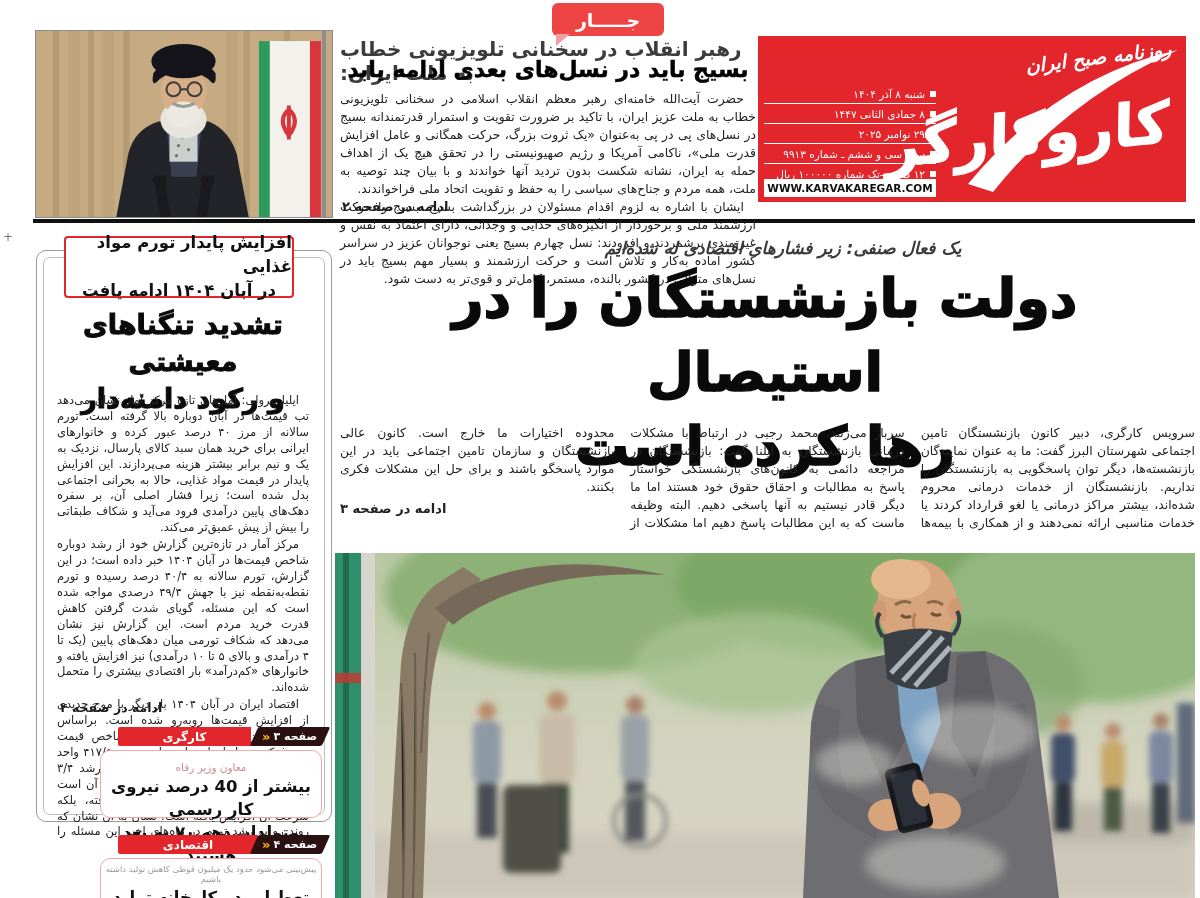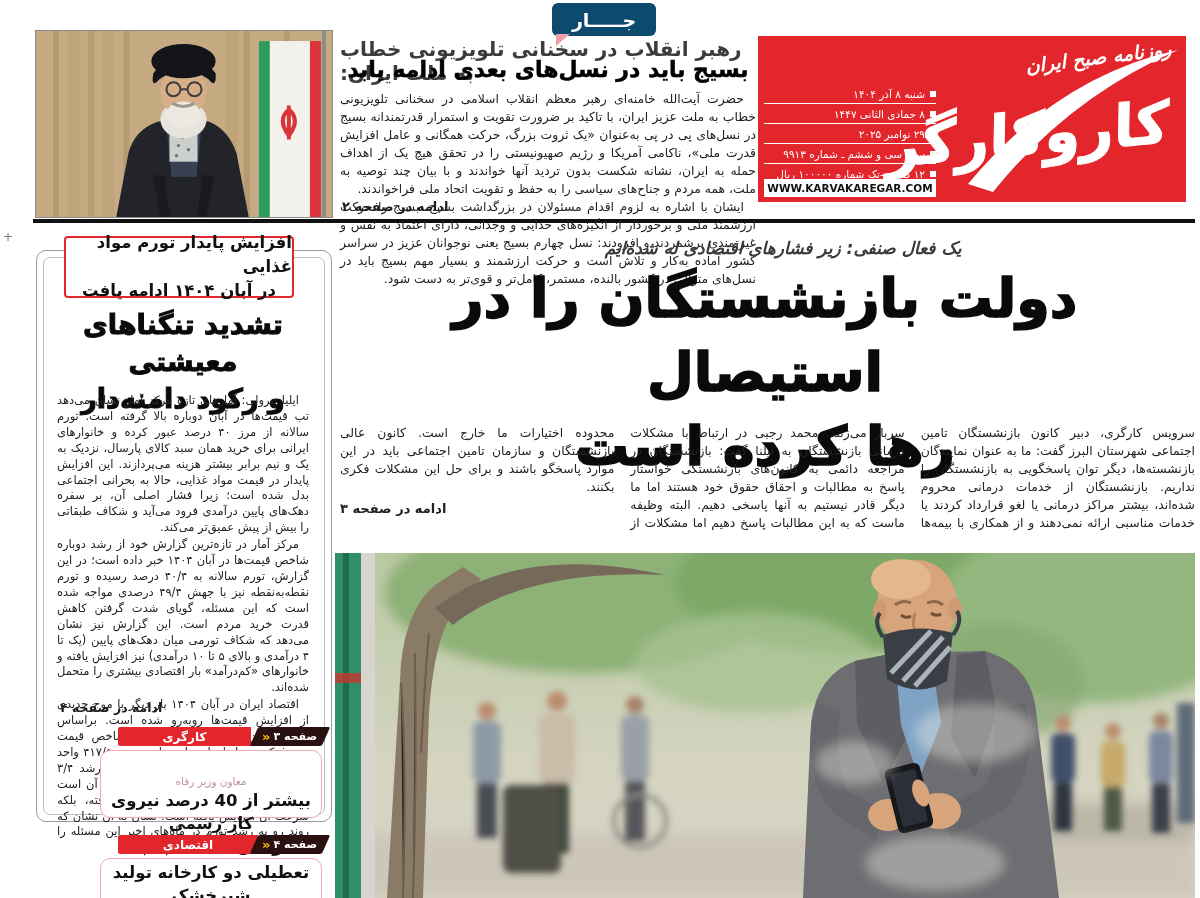--- a/index.html
+++ b/index.html
@@ -10,21 +10,21 @@
   
   .black-rule{left:33px;top:219px;width:1162px;height:4px;background:#101010;}
   .crop-mark{left:3px;top:230px;color:#777;font-size:12px;direction:ltr;}
 
   
   .kh-photo{left:35px;top:30px;width:296px;height:186px;border:1px solid #8b8b8b;background:#c8ae85;}
   .kh-photo svg{display:block;width:100%;height:100%;}
 
   
   .lead{left:340px;top:0;width:416px;height:218px;}
-  .bubble{position:absolute;left:212px;top:3px;width:104px;height:33px;background:#0c4a6e;
+  .bubble{position:absolute;left:212px;top:3px;width:112px;height:33px;background:#ef4444;
           border-radius:6px;display:flex;align-items:center;justify-content:center;
           color:#fff;font-weight:bold;font-size:19px;}
   .bubble-tail{position:absolute;left:216px;top:34px;width:0;height:0;
           border-left:14px solid #efa0a6;border-bottom:12px solid transparent;}
   .lead-kicker{position:absolute;top:37px;width:100%;text-align:left;
           font-size:20px;font-weight:bold;color:#3c3c3c;}
   .lead-headline{position:absolute;top:57px;width:100%;text-align:center;
           font-size:22px;font-weight:bold;color:#000;margin-left:6px;-webkit-text-stroke:.5px #000;}
   .lead-body{position:absolute;top:90px;width:100%;font-size:12.4px;line-height:18px;
           text-align:justify;color:#222;}
@@ -83,21 +83,21 @@
   .tab-dark{width:72px;background:#2b1012;margin-left:-4px;transform:skewX(-24deg);
            border-radius:2px;display:flex;align-items:center;justify-content:center;gap:3px;}
   .tab-dark-inner{transform:skewX(24deg);display:flex;align-items:center;gap:3px;}
   .chev{color:#ffc10d;font-size:13px;font-weight:bold;direction:ltr;unicode-bidi:isolate;line-height:1;}
   .tab-page{color:#fff;font-size:11px;white-space:nowrap;}
   .tab1{left:118px;top:727px;width:208px;gap:7px;}
   .tab2{left:118px;top:835px;width:208px;}
   .teaser{width:220px;border:1.5px solid #f2a9ae;border-radius:10px;background:#fff;text-align:center;}
   .teaser1{left:100px;top:750px;height:66px;}
   .teaser2{left:100px;top:858px;height:66px;}
-  .teaser-kicker{font-size:10.5px;color:#c49098;margin-top:24px;}
+  .teaser-kicker{font-size:10.5px;color:#c49098;margin-top:10px;}
   .teaser2 .teaser-kicker{font-size:8.5px;color:#9a9a9a;margin-top:5px;}
   .teaser-headline{font-size:16.5px;font-weight:bold;color:#111;line-height:23px;margin-top:2px;}
   .teaser-headline span{display:block;}
 </style>
 </head>
 <body>
 
 <div id="page">
 
   <div class="abs black-rule"></div>
@@ -353,19 +353,20 @@
   <div class="abs tab tab2">
     <div class="tab-red">اقتصادی</div>
     <div class="tab-dark">
       <div class="tab-dark-inner">
         <span class="chev">»</span>
         <span class="tab-page">صفحه ۴</span>
       </div>
     </div>
   </div>
   <div class="abs teaser teaser2">
+    <div class="teaser-kicker">پیش‌بینی می‌شود حدود یک میلیون قوطی کاهش تولید داشته باشیم</div>
     <div class="teaser-headline">
       <span>تعطیلی دو کارخانه تولید شیرخشک</span>
 
     </div>
   </div>
 
 </div>
 
 </body></html>

